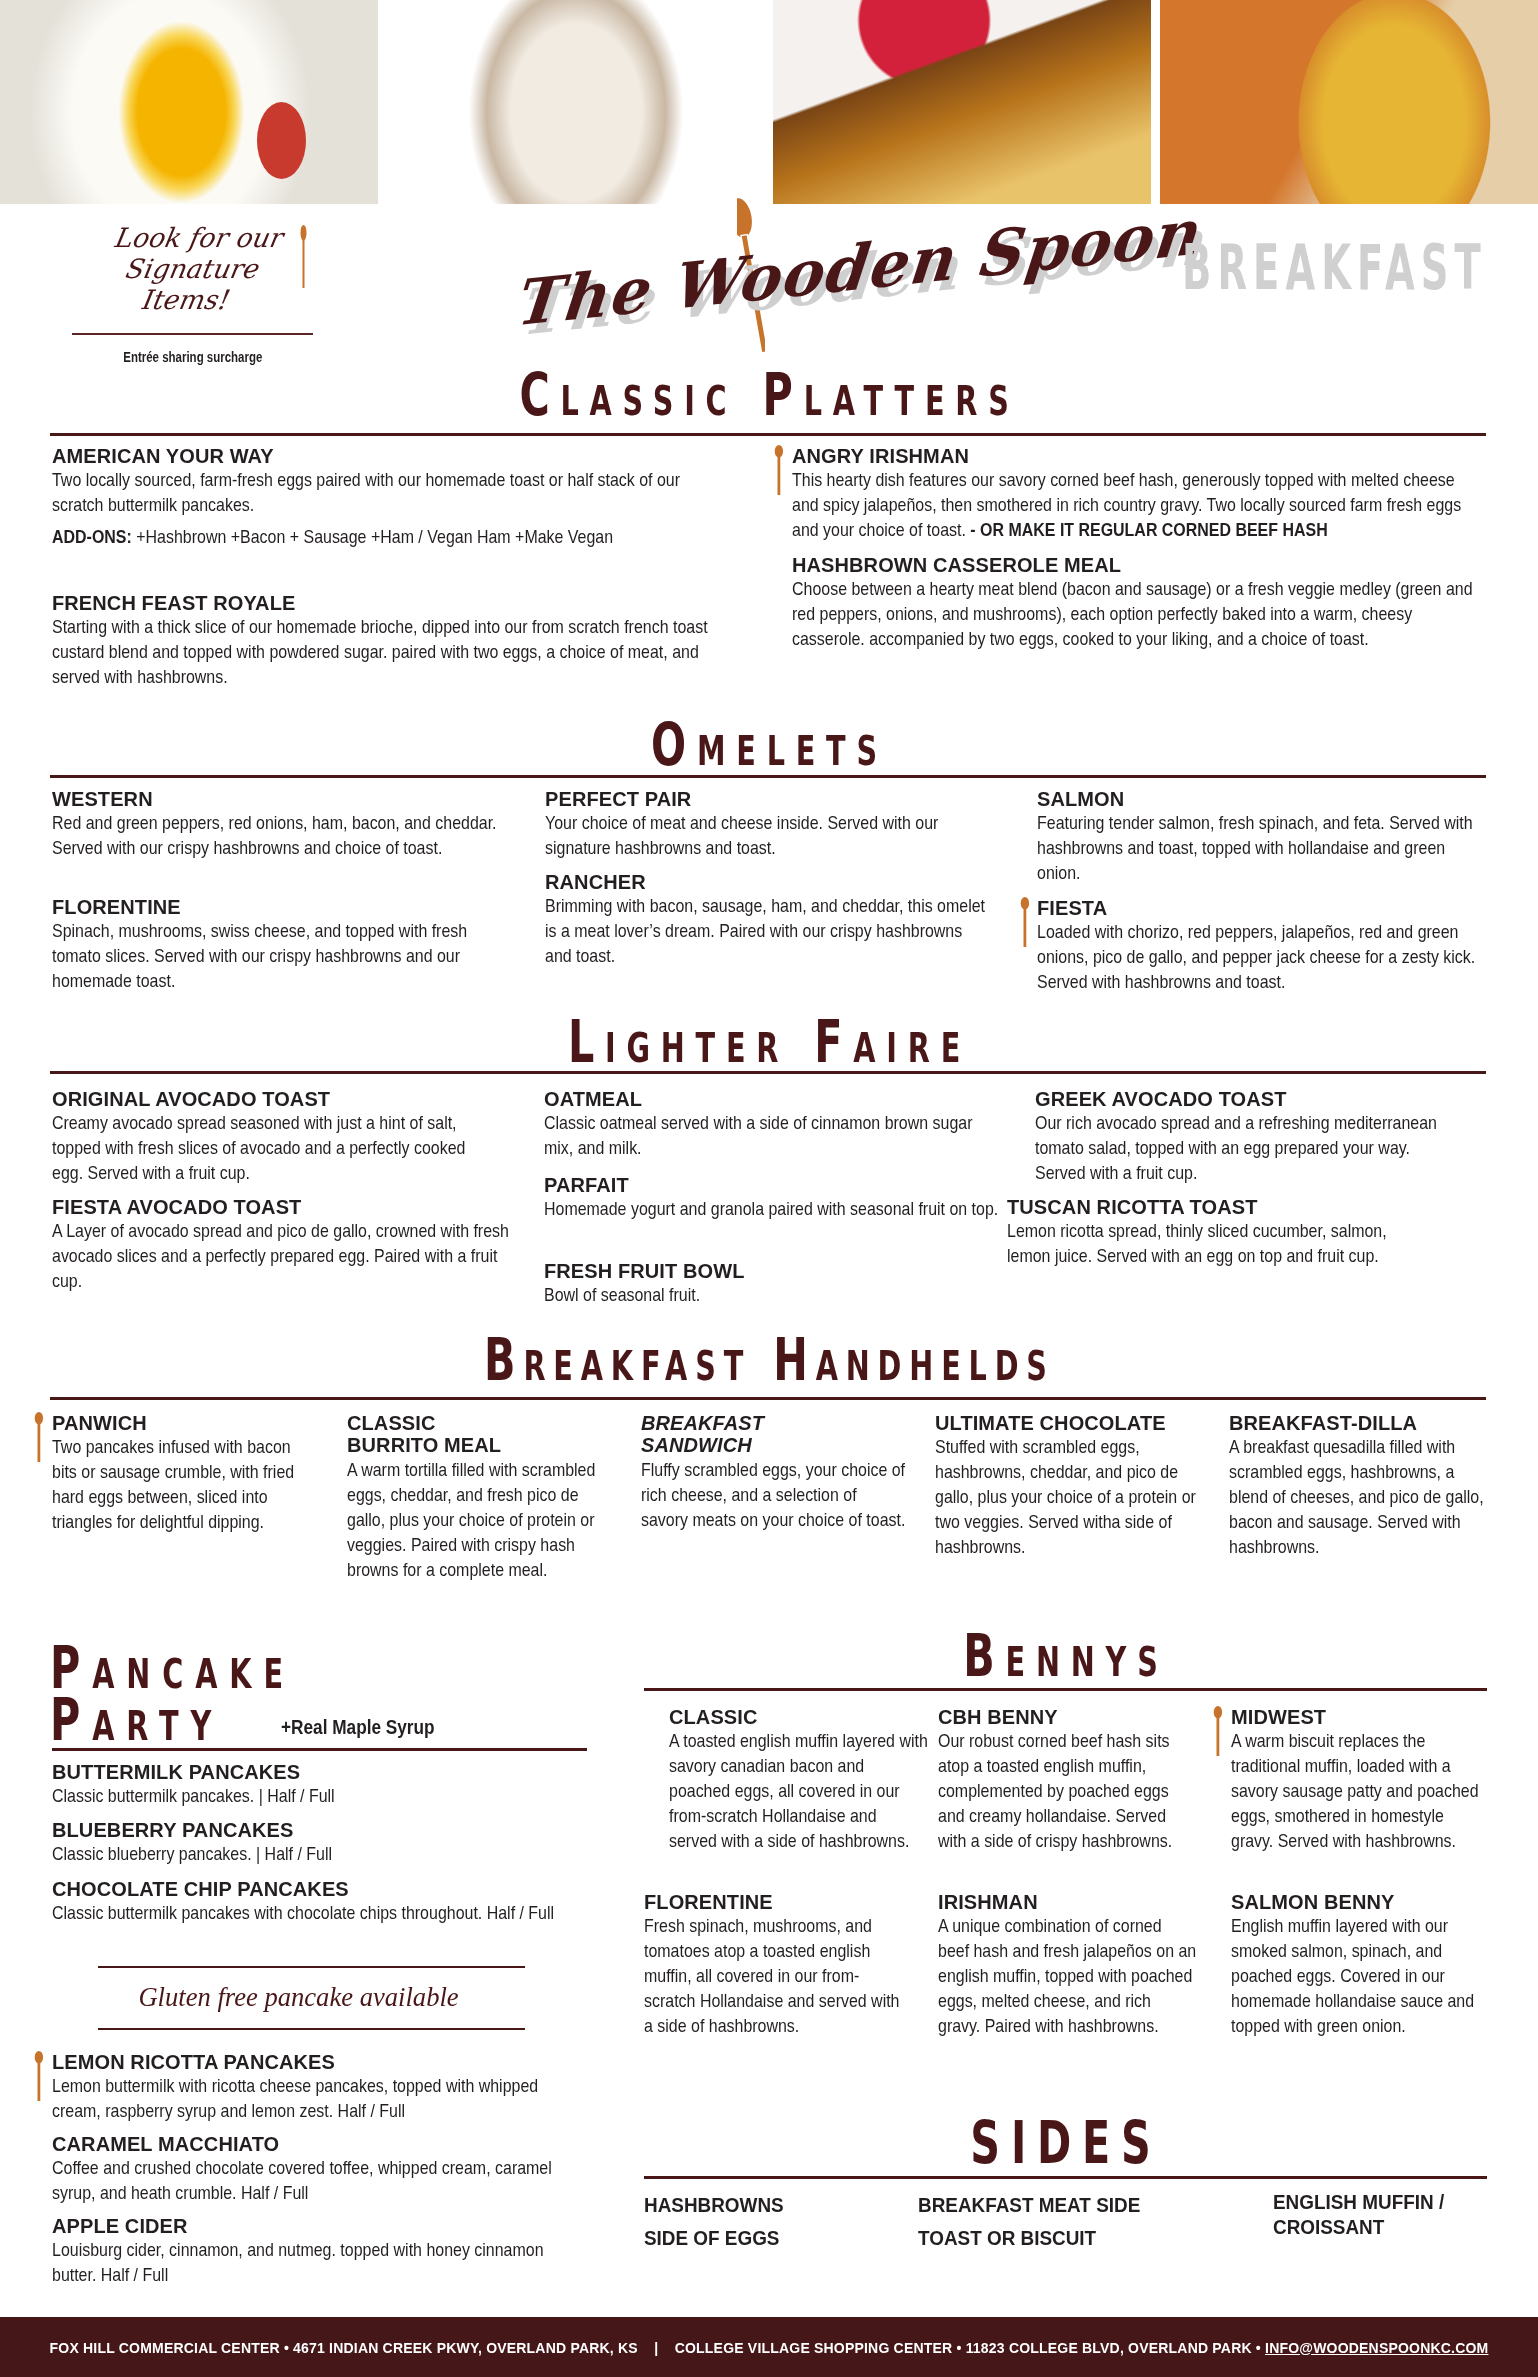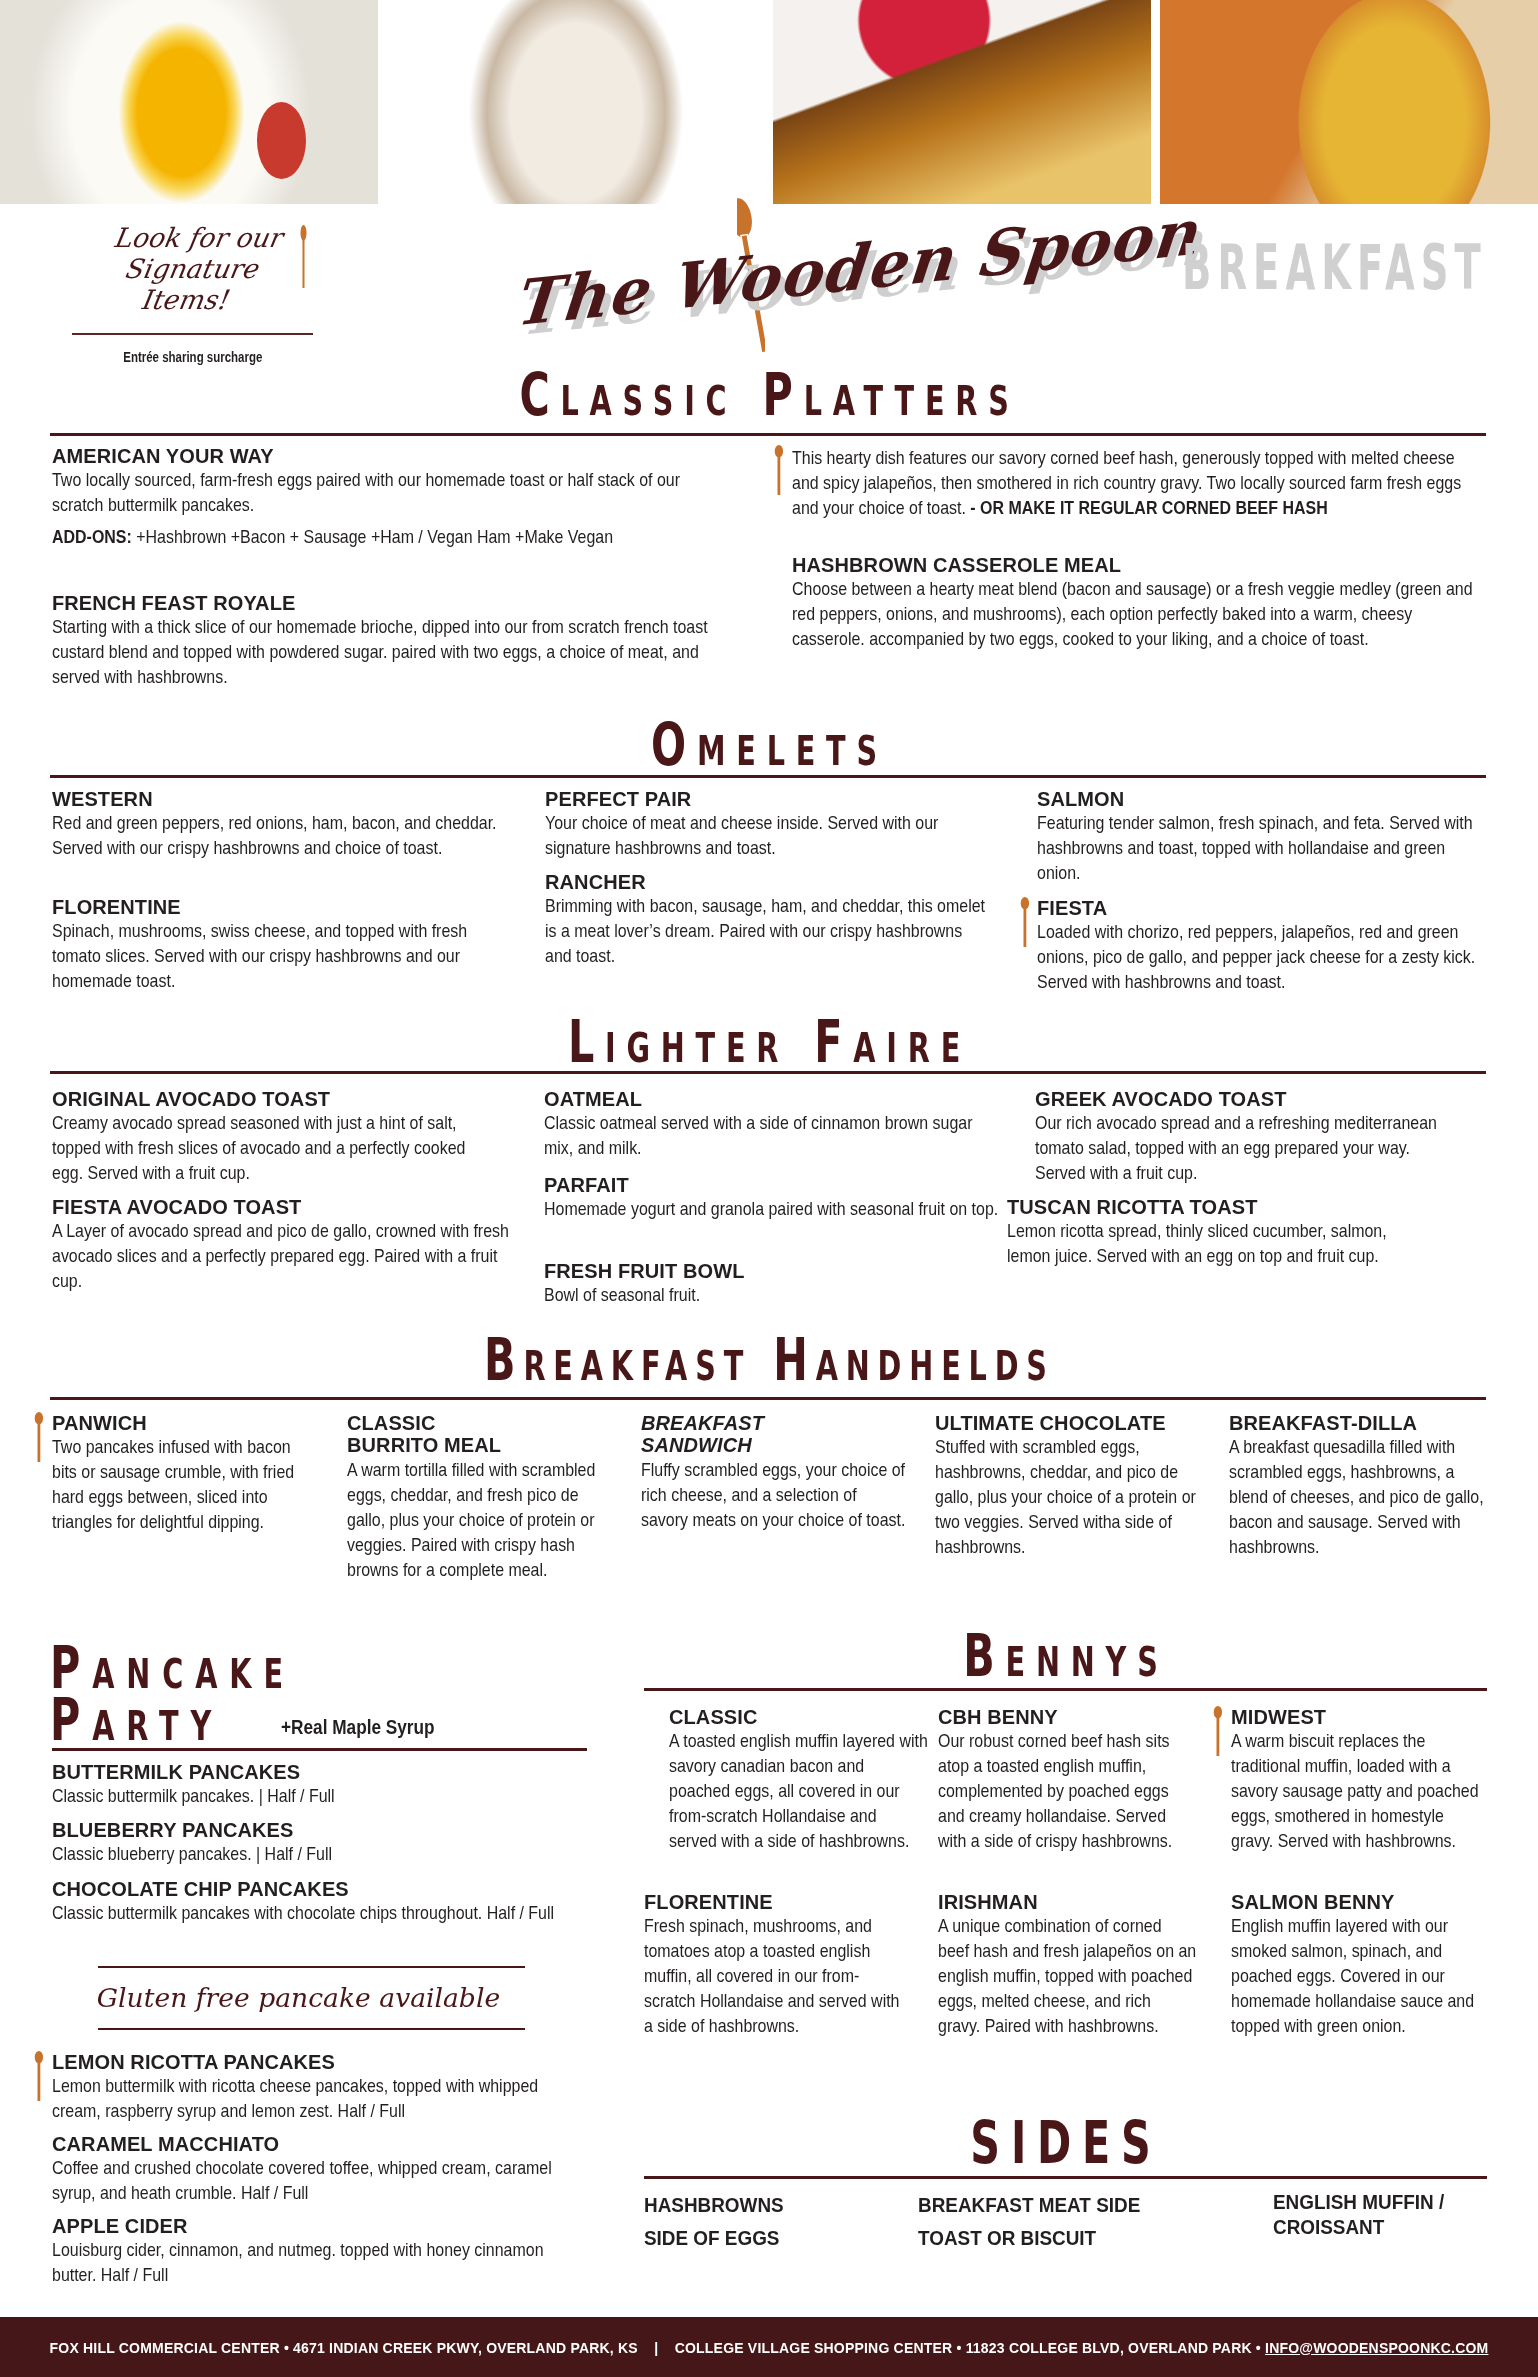--- a/index.html
+++ b/index.html
@@ -98,20 +98,21 @@
   <div class="item-desc" style="margin-top:7px;"><span class="desc-bold">ADD-ONS:</span> <span style="display:inline;">+Hashbrown +Bacon + Sausage +Ham / Vegan Ham +Make Vegan</span></div>
 </div>
 <div class="item" style="left:52px; top:592px; width:685px;">
   <div class="item-name">FRENCH FEAST ROYALE</div>
   <div class="item-desc">Starting with a thick slice of our homemade brioche, dipped into our from scratch french toast custard blend and topped with powdered sugar. paired with two eggs, a choice of meat, and served with hashbrowns.</div>
 </div>
 <div class="item" style="left:792px; top:445px; width:692px;">
   <svg class="spoon-mark" viewBox="0 0 14 72">
       <use href="#spoon"></use>
     </svg>
+  <div class="item-name">ANGRY IRISHMAN</div>
   <div class="item-desc"><span>This hearty dish features our savory corned beef hash, generously topped with melted cheese and spicy jalapeños, then smothered in rich country gravy. Two locally sourced farm fresh eggs and your choice of toast.</span><span class="desc-bold"> - OR MAKE IT REGULAR CORNED BEEF HASH</span></div>
 </div>
 <div class="item" style="left:792px; top:554px; width:692px;">
   <div class="item-name">HASHBROWN CASSEROLE MEAL</div>
   <div class="item-desc">Choose between a hearty meat blend (bacon and sausage) or a fresh veggie medley (green and red peppers, onions, and mushrooms), each option perfectly baked into a warm, cheesy casserole. accompanied by two eggs, cooked to your liking, and a choice of toast.</div>
 </div>
 
 <div class="sec-title" style="left:350px; top:710px; width:839px; font-size:59px;">Omelets</div>
 <div class="rule" style="left:50px; top:775px; width:1436px;"></div>
 
@@ -214,21 +215,21 @@
 <div class="item" style="left:52px; top:1819px; width:531px;">
   <div class="item-name">BLUEBERRY PANCAKES</div>
   <div class="item-desc">Classic blueberry pancakes. | Half / Full</div>
 </div>
 <div class="item" style="left:52px; top:1878px; width:531px;">
   <div class="item-name">CHOCOLATE CHIP PANCAKES</div>
   <div class="item-desc">Classic buttermilk pancakes with chocolate chips throughout. Half / Full</div>
 </div>
 
 <div class="rule" style="left:98px; top:1966px; width:427px; height:2.1px;"></div>
-<div class="gluten" style="top:1982px;">Gluten free pancake available</div>
+<div class="gluten" style="top:1982px;font-family:Liberation Serif, serif;">Gluten free pancake available</div>
 <div class="rule" style="left:98px; top:2028px; width:427px; height:2.1px;"></div>
 
 <div class="item" style="left:52px; top:2051px; width:531px;">
   <svg class="spoon-mark" viewBox="0 0 14 72">
       <use href="#spoon"></use>
     </svg>
   <div class="item-name">LEMON RICOTTA PANCAKES</div>
   <div class="item-desc">Lemon buttermilk with ricotta cheese pancakes, topped with whipped cream, raspberry syrup and lemon zest. Half / Full</div>
 </div>
 <div class="item" style="left:52px; top:2133px; width:531px;">

